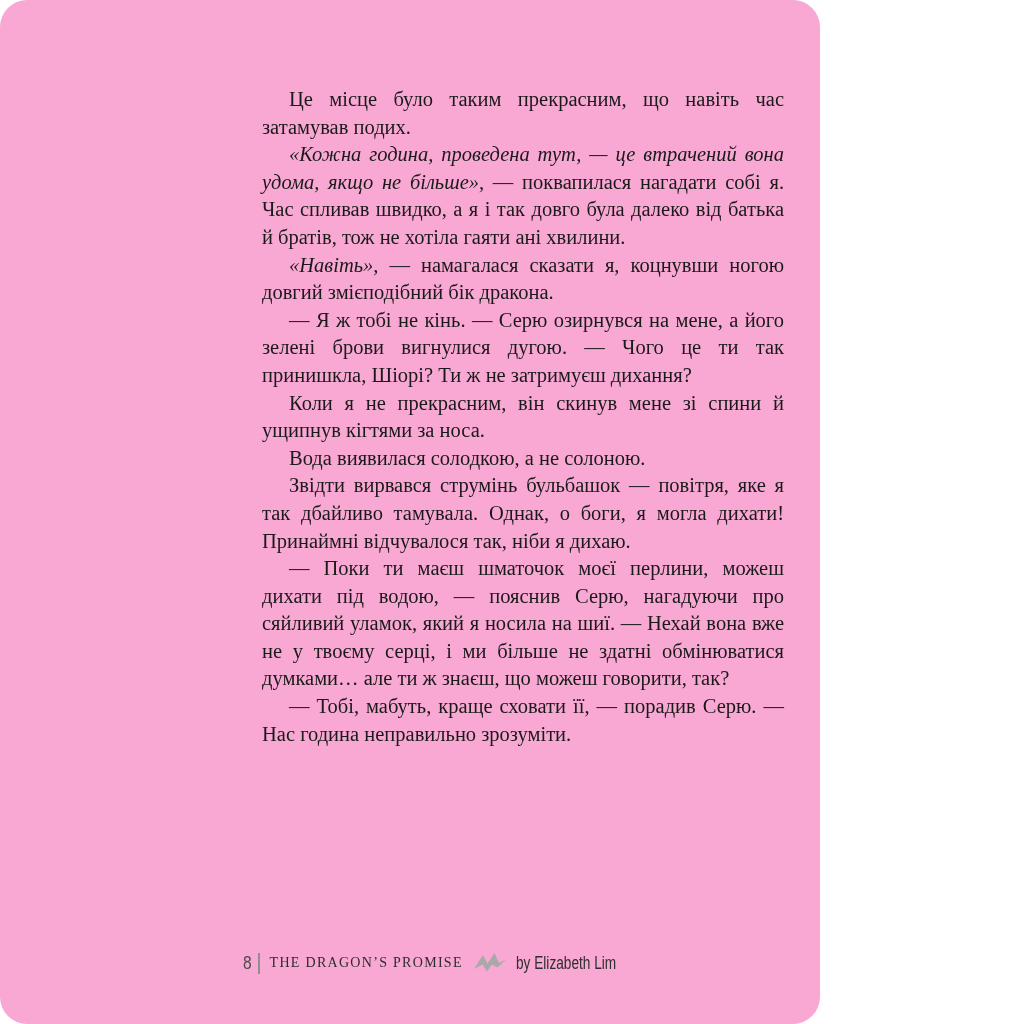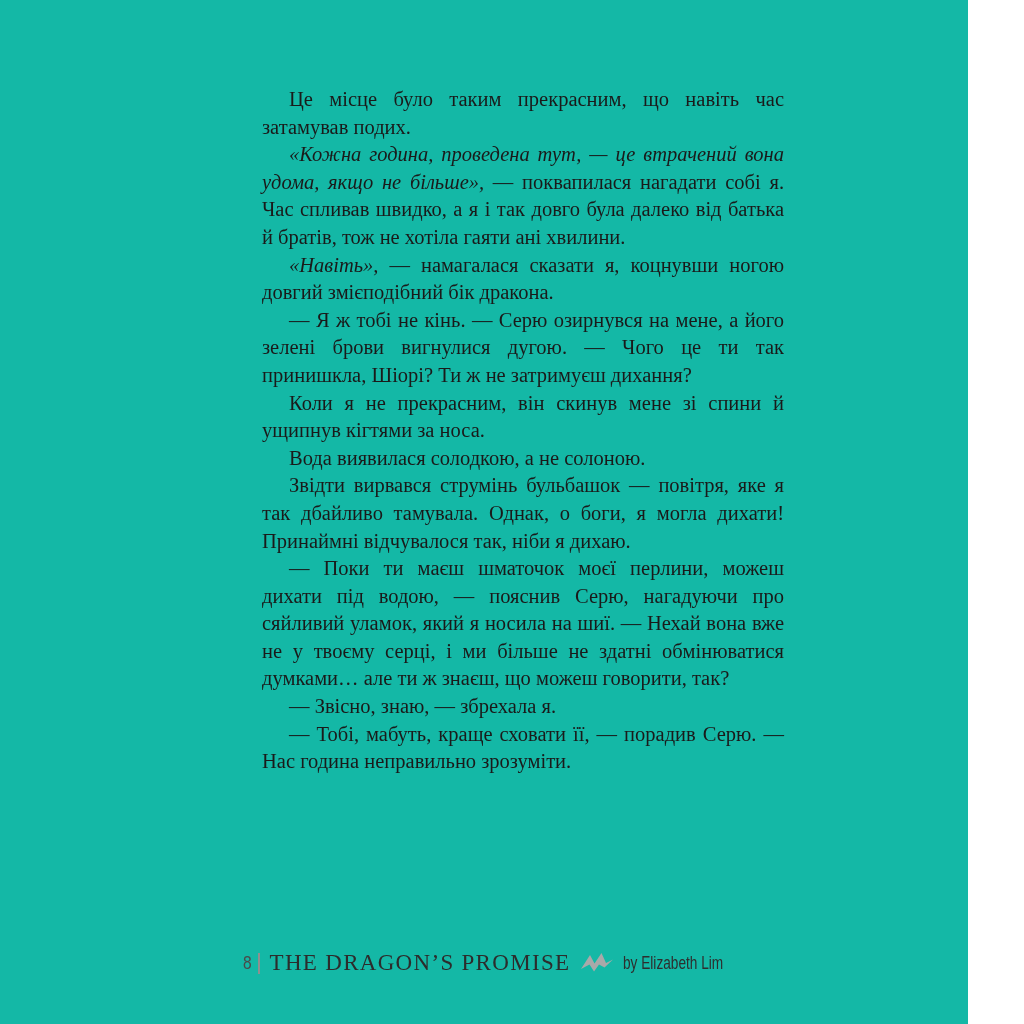--- a/index.html
+++ b/index.html
@@ -2,24 +2,25 @@
 <html><head>
 <meta charset="utf-8">
 <style>
   html, body {
     margin: 0;
     padding: 0;
     background: #ffffff;
   }
   .page {
     position: relative;
-    width: 968px;
+    width: 820px;
     height: 1024px;
-    background: #14b8a6;
+    background: #f9a8d4;
     overflow: hidden;
+    border-radius: 27px;
   }
   .text-block {
     position: absolute;
     left: 262px;
     top: 86px;
     width: 522px;
     font-family: "Liberation Serif", serif;
     font-size: 20.5px;
     line-height: 27.6px;
     color: #1a1a1a;
@@ -51,21 +52,21 @@
     transform-origin: left center;
   }
   .footer-separator {
     width: 2px;
     height: 21px;
     background: #8f8f8f;
     margin: 0 10px 0 4px;
   }
   .book-title {
     font-family: "Liberation Serif", serif;
-    font-size: 23px;
+    font-size: 14px;
     letter-spacing: 1.3px;
     color: #2c2c2c;
   }
   .crane-icon {
     margin: 2px 9px 0 10px;
     display: inline-block;
   }
   .byline {
     font-family: "Liberation Sans", sans-serif;
     font-size: 17.5px;
@@ -82,21 +83,20 @@
 
   <main class="text-block">
     <p><span class="seg">Це місце було таким прекрасним, що навіть час затамував подих.</span></p>
     <p><span class="seg italic">«Кожна година, проведена тут, — це втрачений вона удома, якщо не більше»,</span><span class="seg"> — поквапилася нагадати собі я. Час спливав швидко, а я і так довго була далеко від батька й братів, тож не хотіла гаяти ані хвилини.</span></p>
     <p><span class="seg italic">«Навіть»,</span><span class="seg"> — намагалася сказати я, коцнувши ногою довгий змієподібний бік дракона.</span></p>
     <p><span class="seg">— Я ж тобі не кінь. — Серю озирнувся на мене, а його зелені брови вигнулися дугою. — Чого це ти так принишкла, Шіорі? Ти ж не затримуєш дихання?</span></p>
     <p><span class="seg">Коли я не прекрасним, він скинув мене зі спини й ущипнув кігтями за носа.</span></p>
     <p><span class="seg">Вода виявилася солодкою, а не солоною.</span></p>
     <p><span class="seg">Звідти вирвався струмінь бульбашок — повітря, яке я так дбайливо тамувала. Однак, о боги, я могла дихати! Принаймні відчувалося так, ніби я дихаю.</span></p>
     <p><span class="seg">— Поки ти маєш шматочок моєї перлини, можеш дихати під водою, — пояснив Серю, нагадуючи про сяйливий уламок, який я носила на шиї. — Нехай вона вже не у твоєму серці, і ми більше не здатні обмінюватися думками… але ти ж знаєш, що можеш говорити, так?</span></p>
-    <p><span class="seg">— Звісно, знаю, — збрехала я.</span></p>
     <p><span class="seg">— Тобі, мабуть, краще сховати її, — порадив Серю. — Нас година неправильно зрозуміти.</span></p>
   </main>
 
   <footer class="footer">
     <span class="page-number">8</span>
     <span class="footer-separator"></span>
     <span class="book-title">THE DRAGON’S PROMISE</span>
     <span class="crane-icon">
       <svg width="34" height="21" viewBox="0 0 34 21" xmlns="http://www.w3.org/2000/svg">
         <path d="M1 17 L10 3 L14.5 11.5 L21.5 1 L26 11 L33 7.5 L24.5 15.5 L19 12.5 L14 19.5 L9.5 12.5 Z" fill="#a9a9a9"></path>

